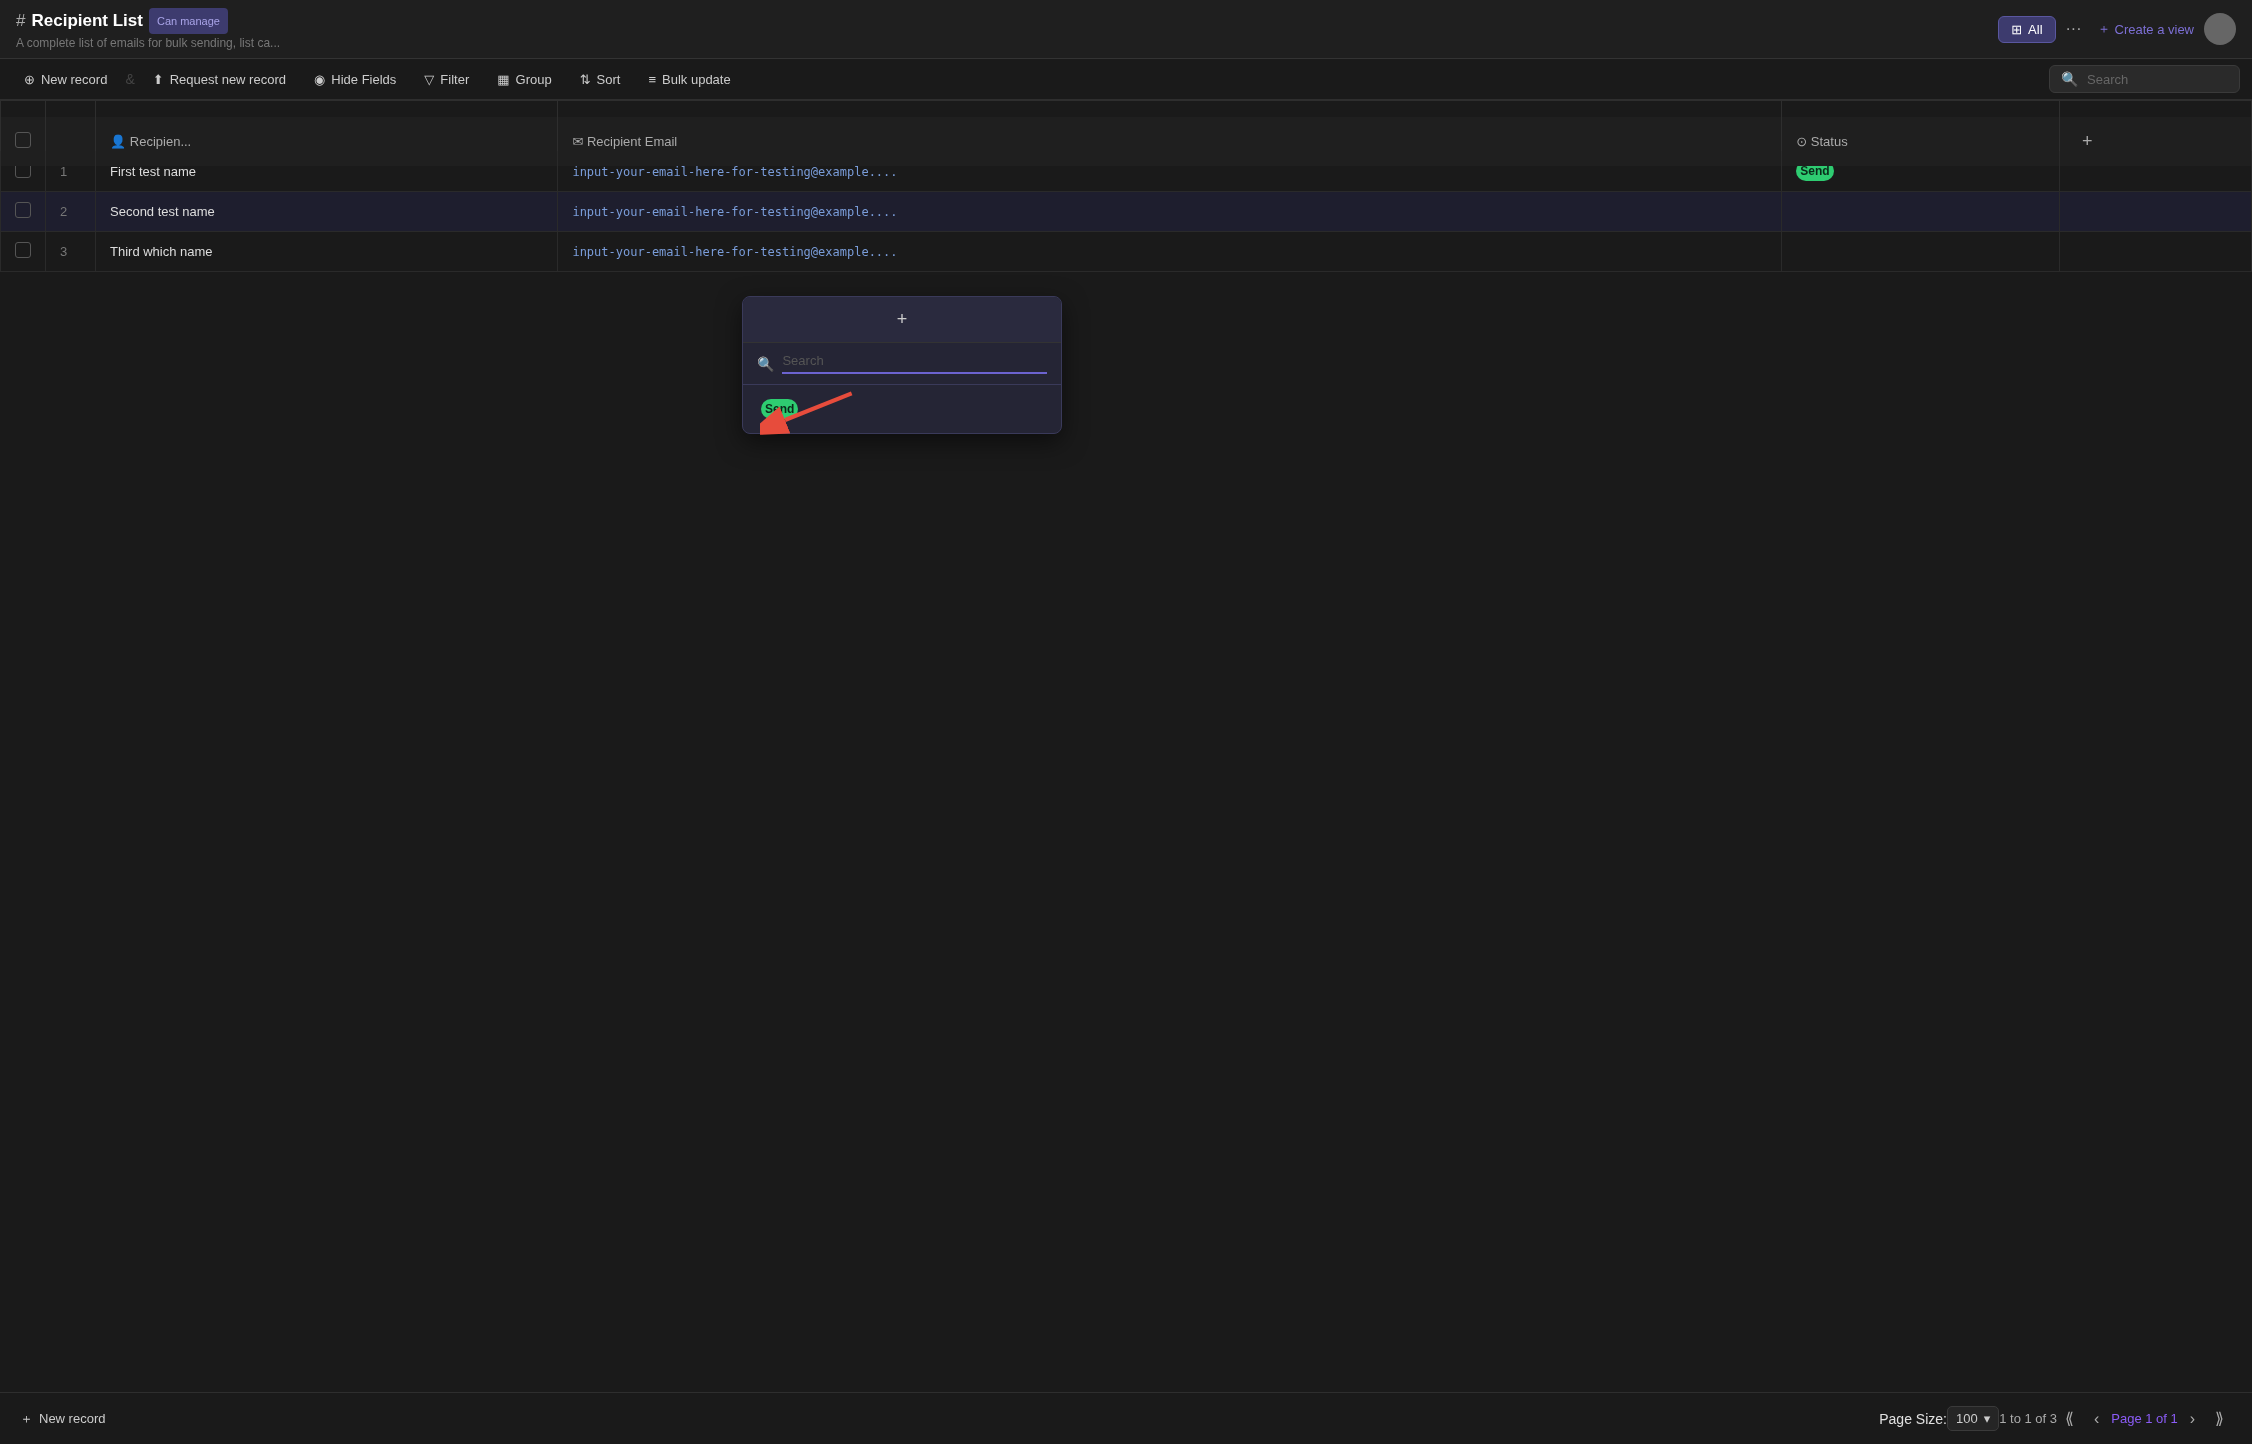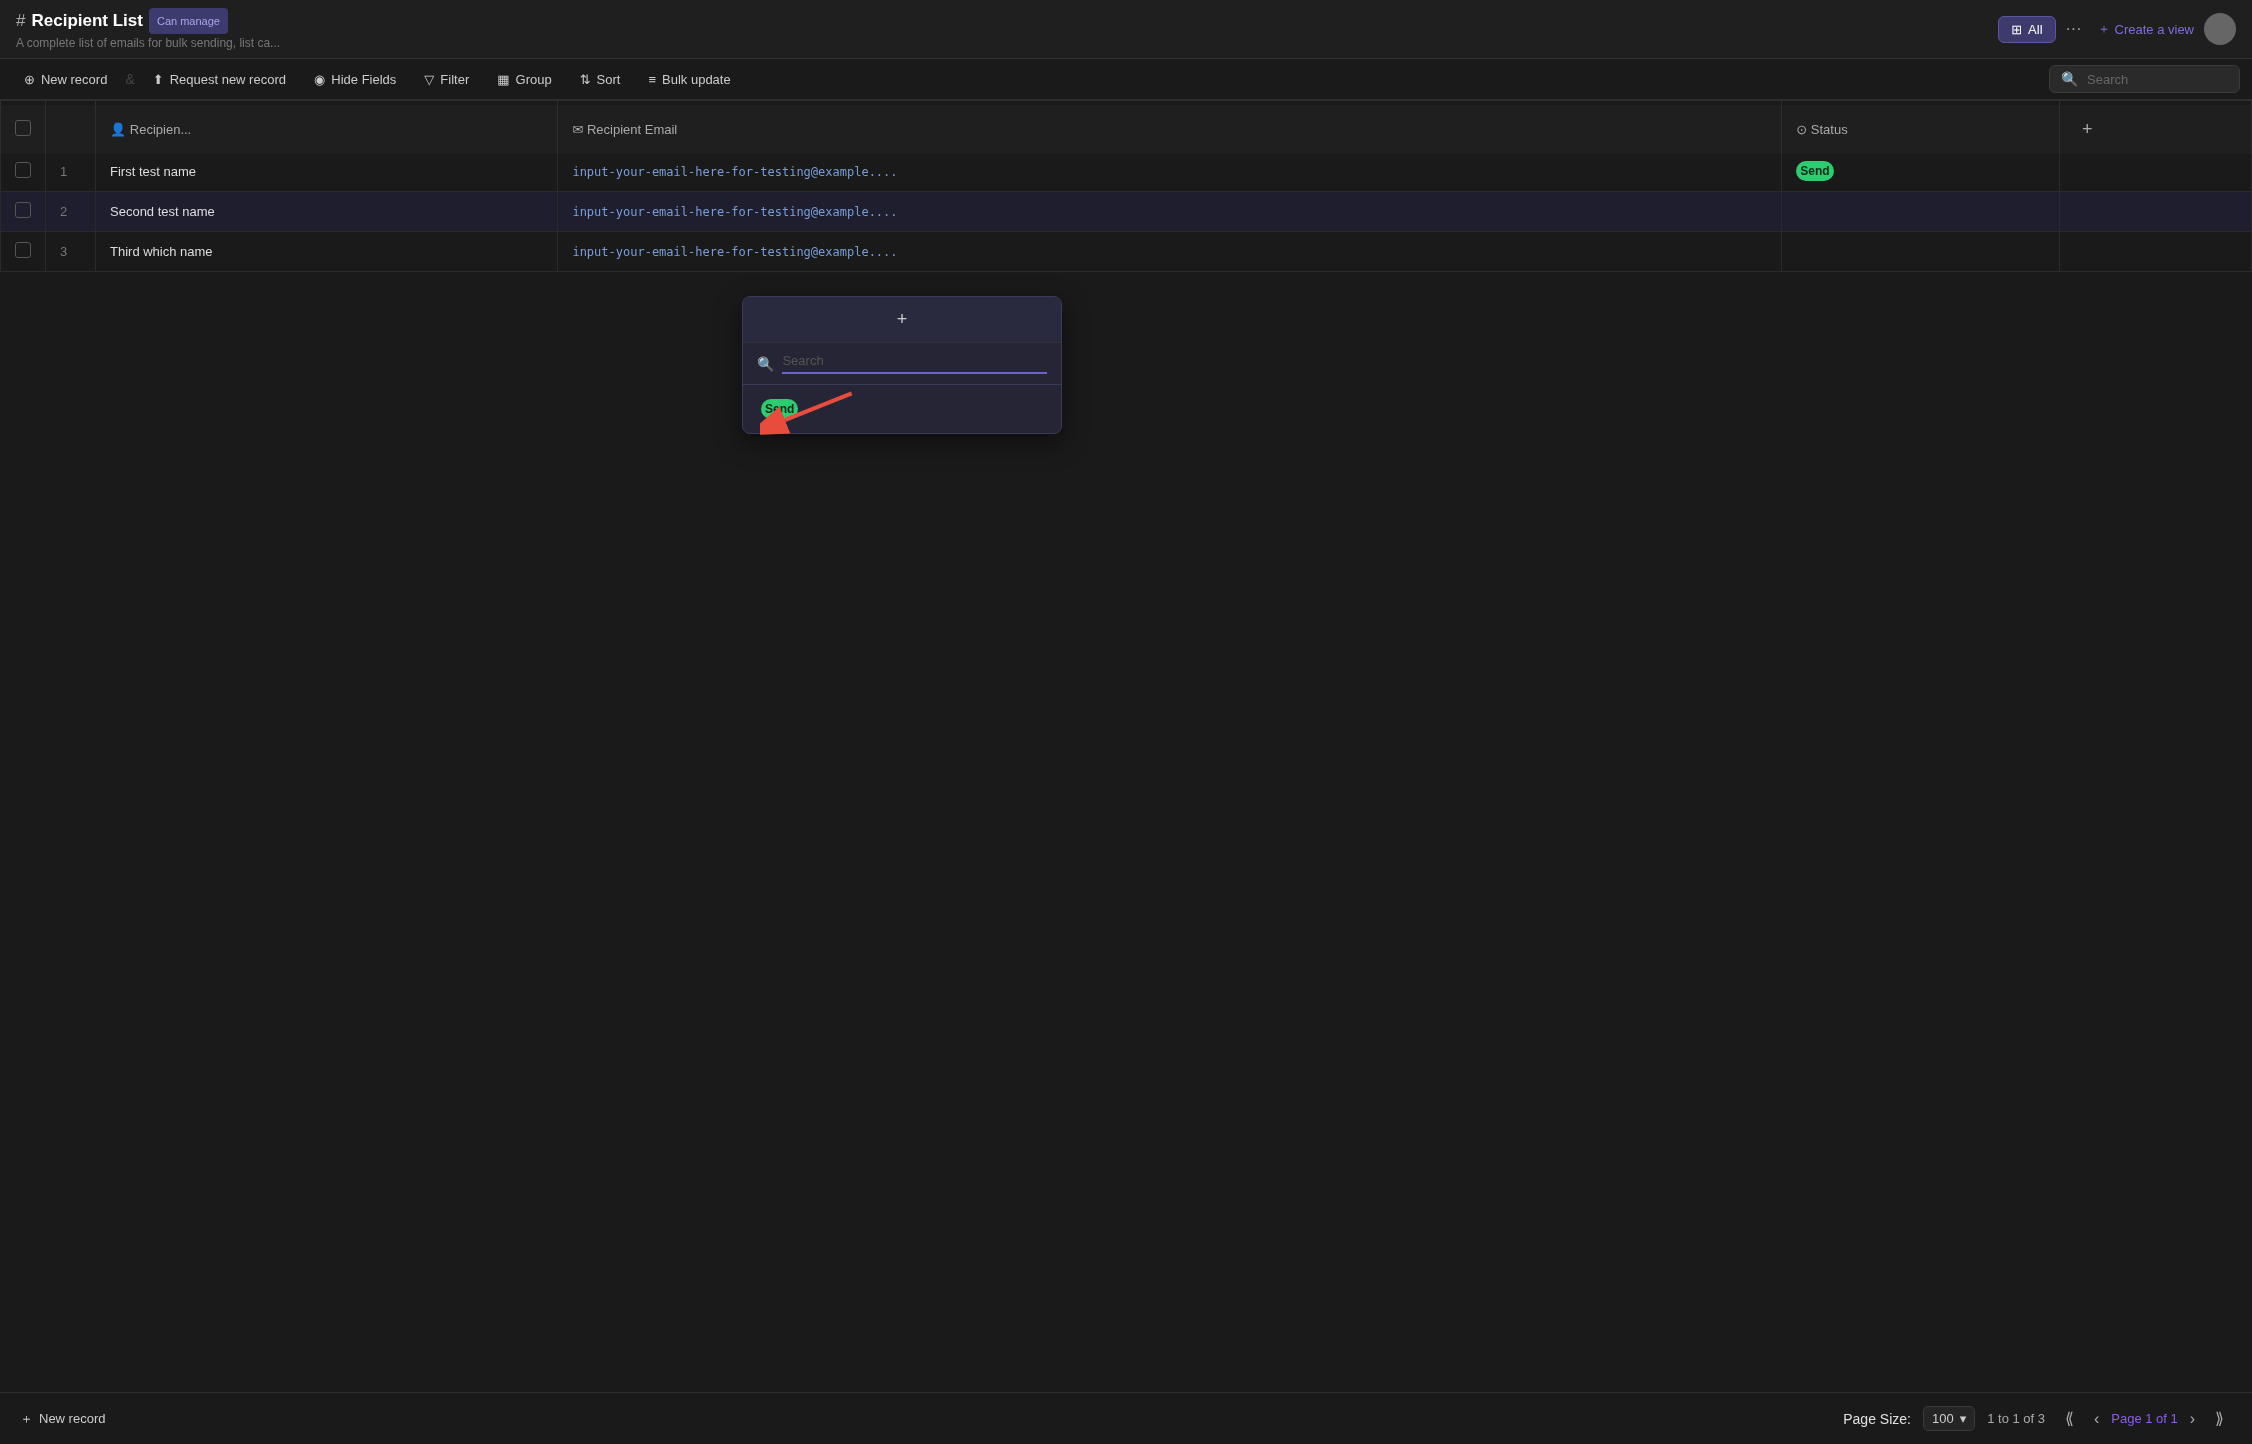--- a/index.html
+++ b/index.html
@@ -166,21 +166,21 @@
 
     
     .data-table {
       width: 100%;
       border-collapse: collapse;
       min-width: 900px;
     }
     .data-table thead {
       background: #1f1f1f;
       position: sticky;
-      top: 4px;
+      top: 16px;
       z-index: 10;
     }
     .data-table th {
       border: 1px solid #2e2e2e;
       padding: 10px 14px;
       text-align: left;
       font-weight: 500;
       color: #aaa;
       font-size: 13px;
       white-space: nowrap;
@@ -330,21 +330,20 @@
       color: #ccc;
       font-size: 13px;
       cursor: pointer;
       display: flex;
       align-items: center;
       gap: 6px;
     }
     .footer-pagination {
       display: flex;
       align-items: center;
-      gap: 12px;
     }
     .page-size-select {
       background: #252525;
       border: 1px solid #3a3a3a;
       border-radius: 5px;
       color: #ccc;
       padding: 4px 8px;
       font-size: 13px;
       cursor: pointer;
       display: flex;

